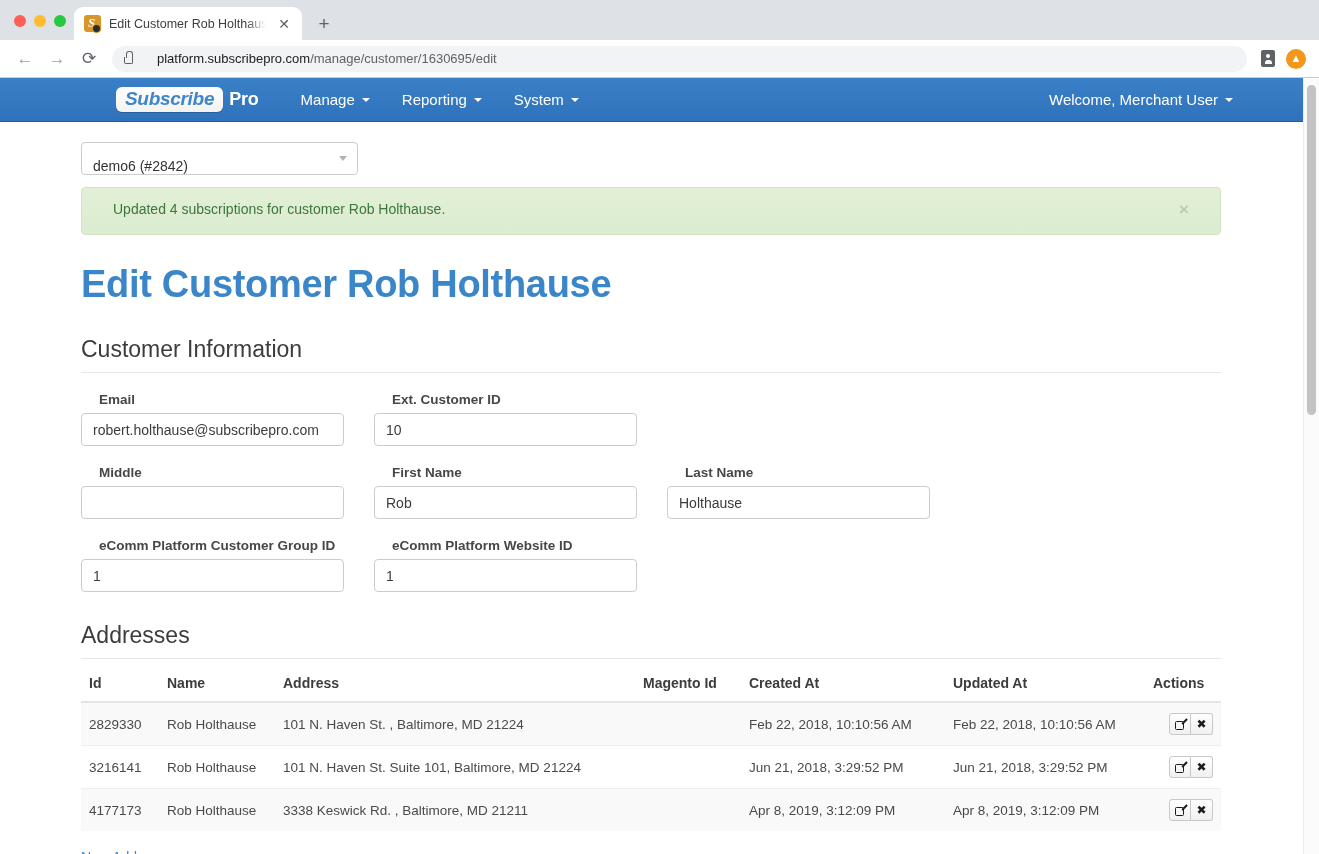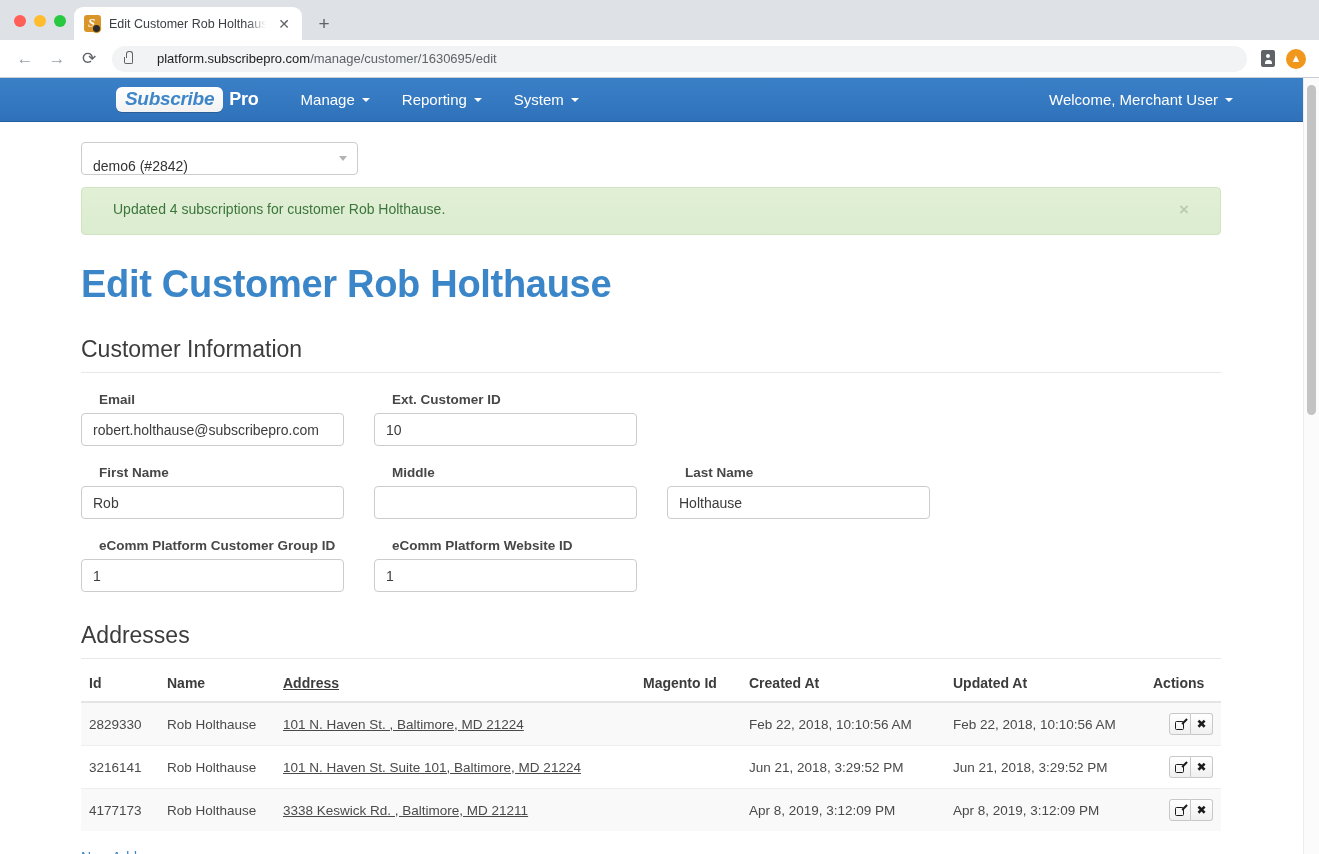--- a/index.html
+++ b/index.html
@@ -159,21 +159,21 @@
   table.tbl { width:1140px; border-collapse:collapse; margin-top:16px; font-size:13.5px; }
   table.tbl th {
     text-align:left; font-weight:bold; color:#3c3c3c; font-size:14px;
     padding:0 8px 10px 8px; border-bottom:2px solid #e4e4e4;
   }
   table.tbl td {
     padding:10px 8px; color:#4a4a4a; border-top:1px solid #eeeeee; vertical-align:middle;
   }
   table.tbl tbody tr:nth-child(odd) td { background:#f9f9f9; }
   table.tbl tbody tr:first-child td { border-top:none; }
-  .col-id{width:78px;margin-top:19px;} .col-name{width:116px;} .col-addr{width:360px;text-decoration:underline;}
+  .col-id{width:78px;margin-top:19px;} .col-name{width:116px;} .col-addr{width:360px;}
   .col-mag{width:106px;} .col-created{width:204px;} .col-updated{width:200px;}
   .col-act{width:76px;}
   th.col-act, td.col-act { text-align:right; padding-right:8px; }
 
   .btn-group { display:inline-flex; }
   .btn-xs {
     width:22px;height:22px; border:1px solid #c8c8c8;
     background:linear-gradient(to bottom,#ffffff,#f0f0f0);
     display:inline-flex; align-items:center; justify-content:center;
     color:#1b1b1b; font-size:12px; line-height:1;
@@ -286,29 +286,29 @@
           <div class="form-group w263">
             <label class="form-label">Ext. Customer ID</label>
             <div class="form-control">
               <span>10</span>
             </div>
           </div>
         </div>
 
         <div class="form-row">
           <div class="form-group w263">
+            <label class="form-label">Middle</label>
+            <div class="form-control">
+              <span></span>
+            </div>
+          </div>
+          <div class="form-group w263">
             <label class="form-label">First Name</label>
             <div class="form-control">
               <span>Rob</span>
-            </div>
-          </div>
-          <div class="form-group w263">
-            <label class="form-label">Middle</label>
-            <div class="form-control">
-              <span></span>
             </div>
           </div>
           <div class="form-group w263">
             <label class="form-label">Last Name</label>
             <div class="form-control">
               <span>Holthause</span>
             </div>
           </div>
         </div>
 

